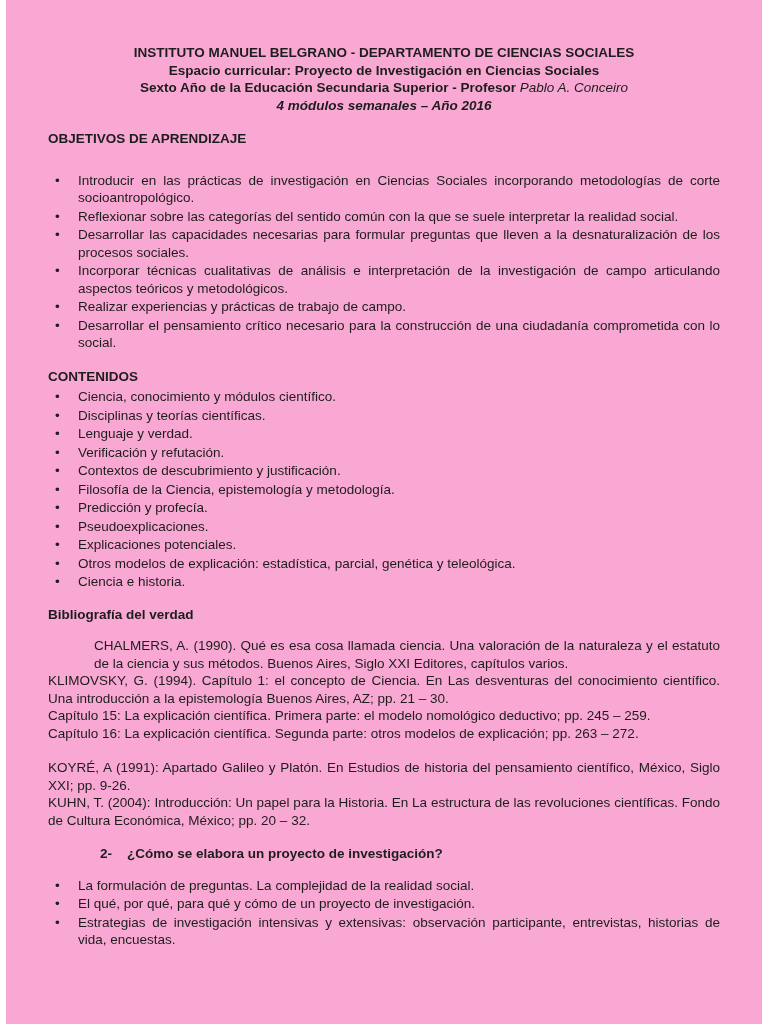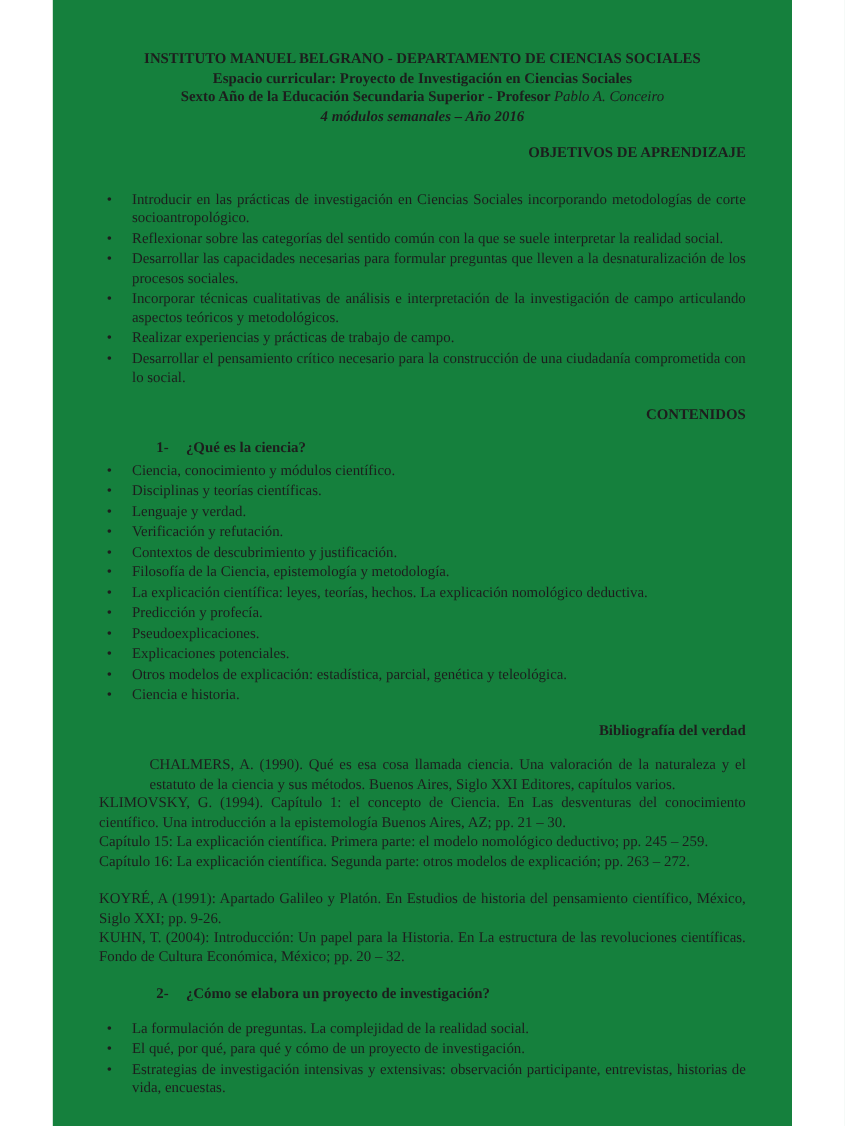--- a/index.html
+++ b/index.html
@@ -1,34 +1,34 @@
 <!DOCTYPE html>
 <html><head>
 <meta charset="utf-8">
 <style>
   html, body { margin: 0; padding: 0; background: #ffffff; }
   .page {
     position: relative;
-    width: 672px;
+    width: 756px;
     height: 1024px;
     margin: 0 auto;
-    background: #15803d;
-    font-family: Liberation Serif, serif;
+    background: #f9a8d4;
+    font-family: Liberation Sans, sans-serif;
     font-size: 13.5px;
     line-height: 17.5px;
     color: #1d1d1d;
     box-sizing: border-box;
     padding: 44px 42px 0 42px;
     overflow: hidden;
   }
   .doc-header { text-align: center; font-weight: bold; }
   .doc-header .line { white-space: nowrap; }
   .italic { font-style: italic; font-weight: normal; }
   .bold-italic { font-style: italic; font-weight: bold; }
-  .section-title { font-weight: bold; margin-top: 16px; text-align: right; }
+  .section-title { font-weight: bold; margin-top: 16px; }
   .bullet-list { list-style: none; margin: 0; padding: 0; }
   .bullet-list li {
     position: relative;
     padding-left: 30px;
     text-align: justify;
     margin-bottom: 1px;
   }
   .bullet-list li::before {
     content: "\2022";
     position: absolute;
@@ -65,32 +65,28 @@
     <li>Introducir en las prácticas de investigación en Ciencias Sociales incorporando metodologías de corte socioantropológico.</li>
     <li>Reflexionar sobre las categorías del sentido común con la que se suele interpretar la realidad social.</li>
     <li>Desarrollar las capacidades necesarias para formular preguntas que lleven a la desnaturalización de los procesos sociales.</li>
     <li>Incorporar técnicas cualitativas de análisis e interpretación de la investigación de campo articulando aspectos teóricos y metodológicos.</li>
     <li>Realizar experiencias y prácticas de trabajo de campo.</li>
     <li>Desarrollar el pensamiento crítico necesario para la construcción de una ciudadanía comprometida con lo social.</li>
   </ul>
 
   <div class="section-title">CONTENIDOS</div>
 
-  <div class="unit-heading">
-    <span class="unit-number">1-</span><span>¿Qué es la ciencia?</span>
-  </div>
 
   <ul class="bullet-list mt-list-sm">
     <li>Ciencia, conocimiento y módulos científico.</li>
     <li>Disciplinas y teorías científicas.</li>
     <li>Lenguaje y verdad.</li>
     <li>Verificación y refutación.</li>
     <li>Contextos de descubrimiento y justificación.</li>
     <li>Filosofía de la Ciencia, epistemología y metodología.</li>
-    <li>La explicación científica: leyes, teorías, hechos. La explicación nomológico deductiva.</li>
     <li>Predicción y profecía.</li>
     <li>Pseudoexplicaciones.</li>
     <li>Explicaciones potenciales.</li>
     <li>Otros modelos de explicación: estadística, parcial, genética y teleológica.</li>
     <li>Ciencia e historia.</li>
   </ul>
 
   <div class="section-title bib-title">Bibliografía del verdad</div>
 
   <p class="bib-entry first">CHALMERS, A. (1990). Qué es esa cosa llamada ciencia. Una valoración de la naturaleza y el estatuto de la ciencia y sus métodos. Buenos Aires, Siglo XXI Editores, capítulos varios.</p>

